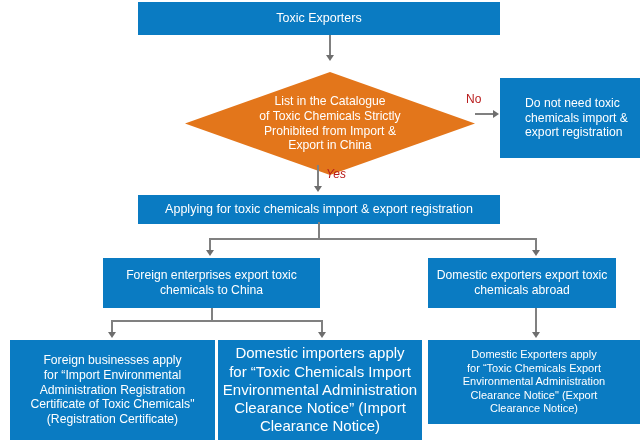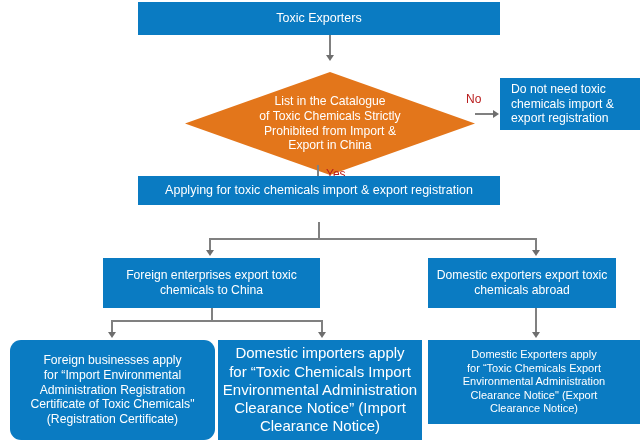--- a/index.html
+++ b/index.html
@@ -19,26 +19,26 @@
     justify-content:center;
     text-align:center;
     color:#ffffff;
     line-height:1.22;
     white-space:pre-line;
   }
   .box{background:#0a7bc2;}
 
   
   #node-toxic-chemicals{left:138px;top:2px;width:362px;height:33px;font-size:12.5px;}
-  #node-no-registration{left:500px;top:78px;width:140px;height:52px;font-size:12.2px;
-      justify-content:flex-start;text-align:left;padding-left:11px;}
-  #node-applying{left:138px;top:176px;width:362px;height:29px;font-size:12.5px;}
+  #node-no-registration{left:500px;top:78px;width:140px;height:80px;font-size:12.2px;
+      justify-content:flex-start;text-align:left;padding-left:25px;}
+  #node-applying{left:138px;top:195px;width:362px;height:29px;font-size:12.5px;}
   #node-foreign-enterprises{left:103px;top:258px;width:217px;height:50px;font-size:12.2px;text-align:center;}
   #node-domestic-exporters{left:428px;top:258px;width:188px;height:50px;font-size:12.2px;}
-  #node-foreign-businesses{left:10px;top:340px;width:205px;height:100px;font-size:12.2px;border-radius:11px;}
+  #node-foreign-businesses{left:10px;top:340px;width:205px;height:100px;font-size:12.2px;}
   #node-domestic-importers{left:218px;top:340px;width:204px;height:100px;font-size:15px;}
   #node-domestic-exporters-apply{left:428px;top:340px;width:212px;height:84px;font-size:11px;}
 
   
   #node-decision{
     left:185px;top:72px;width:290px;height:103px;
     font-size:12.2px;
     background:#e3761b;
     clip-path:polygon(50% 0%,100% 50%,50% 100%,0% 50%);
   }
@@ -85,21 +85,21 @@
   <div class="conn h" style="left:475px;top:113px;width:19px;"></div>
   <div class="arrowhead-right" style="left:493px;top:109.5px;"></div>
   <div class="edge-label" style="left:466px;top:92px;">No</div>
 
   <div class="node box" id="node-no-registration">Do not need toxic
 chemicals import &amp;
 export registration</div>
 
   <div class="conn v" style="left:317px;top:165px;height:22px;"></div>
   <div class="arrowhead" style="left:313.5px;top:186px;"></div>
-  <div class="edge-label" style="left:326px;top:167px;">Yes</div>
+  <div class="edge-label" style="left:326px;top:167px;font-style:italic;">Yes</div>
 
   <div class="node box" id="node-applying">Applying for toxic chemicals import &amp; export registration</div>
 
   <div class="conn v" style="left:318px;top:222px;height:17px;"></div>
   <div class="conn h" style="left:209px;top:238px;width:328px;"></div>
   <div class="conn v" style="left:209px;top:238px;height:13px;"></div>
   <div class="arrowhead" style="left:205.5px;top:250px;"></div>
   <div class="conn v" style="left:535px;top:238px;height:13px;"></div>
   <div class="arrowhead" style="left:531.5px;top:250px;"></div>
 

